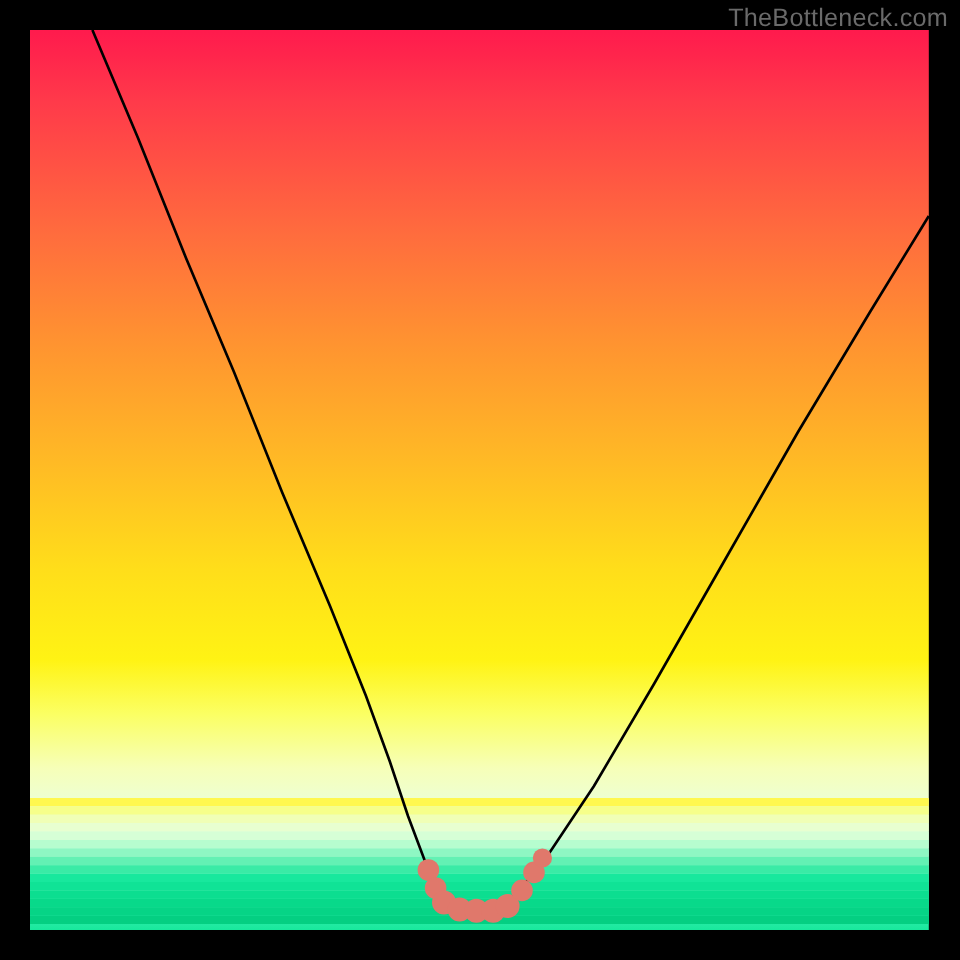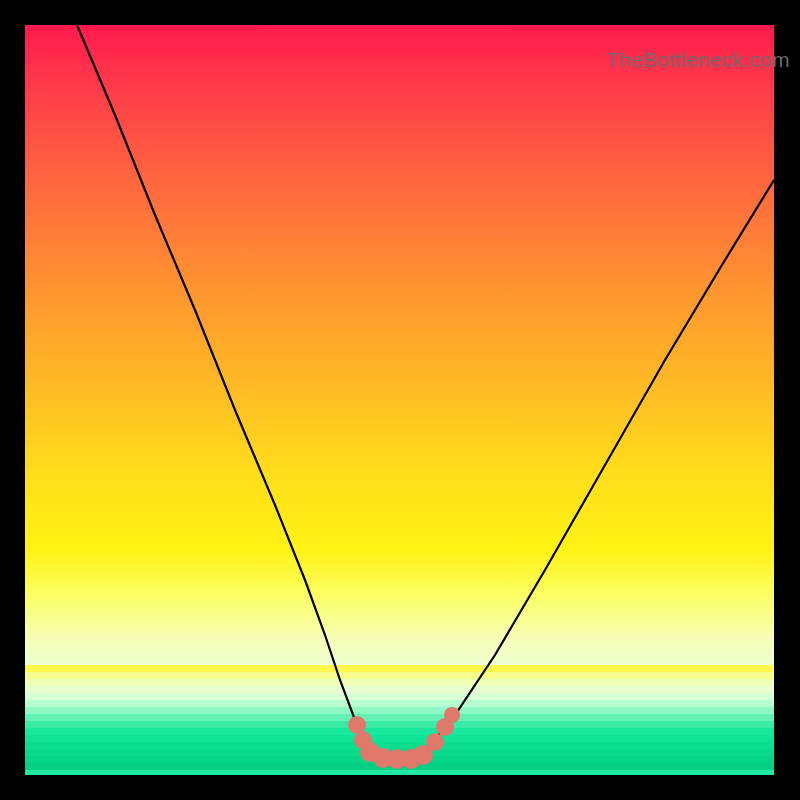--- a/index.html
+++ b/index.html
@@ -47,21 +47,20 @@
     width: 100%;
   }
   .watermark {
     position: absolute;
     top: 4px;
     right: 10px;
     color: #6a6a6a;
     font-size: 21px;
     letter-spacing: 0.2px;
     font-weight: 500;
-    margin-top: 44px;
   }
   svg.curve {
     position: absolute;
     left: 0;
     top: 0;
     width: 749px;
     height: 750px;
     overflow: visible;
   }
 </style>

